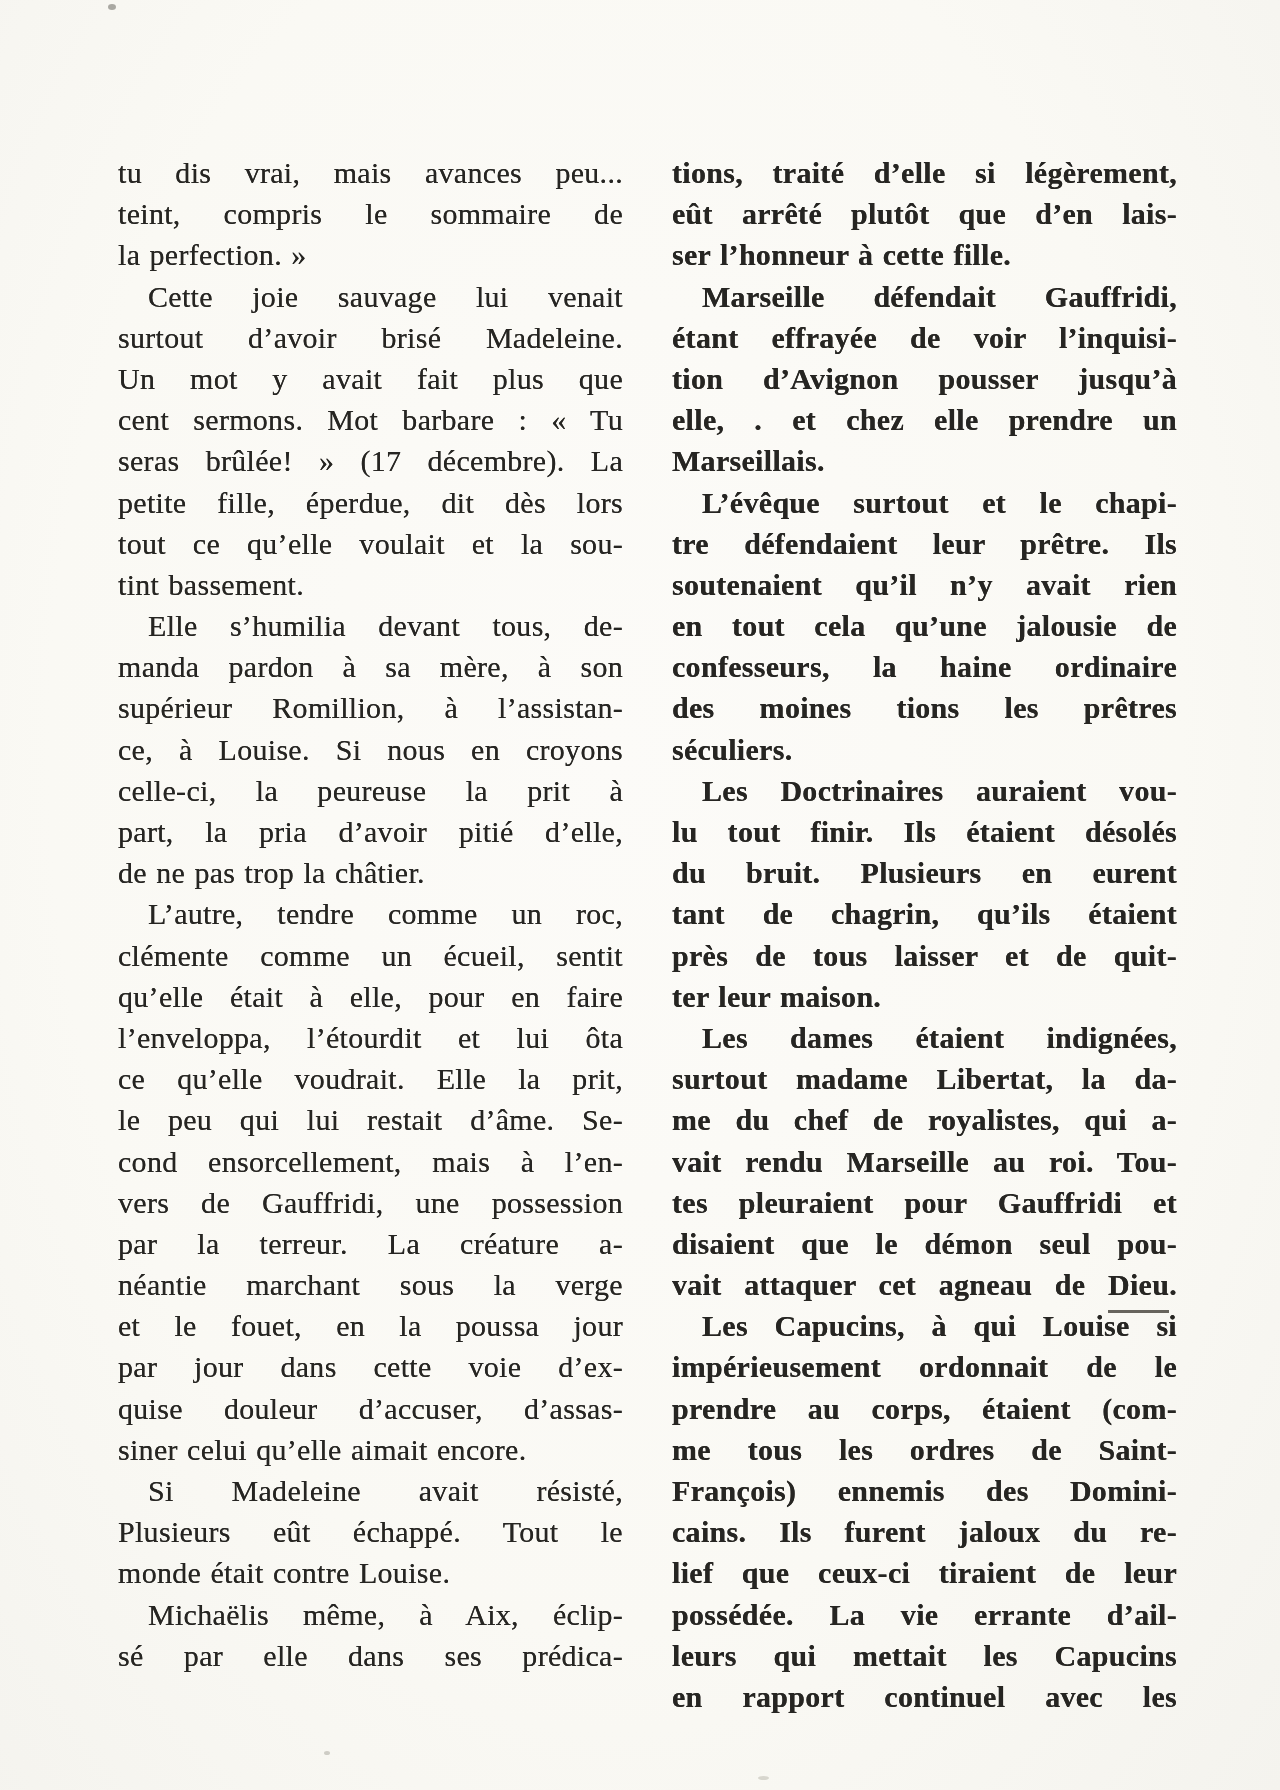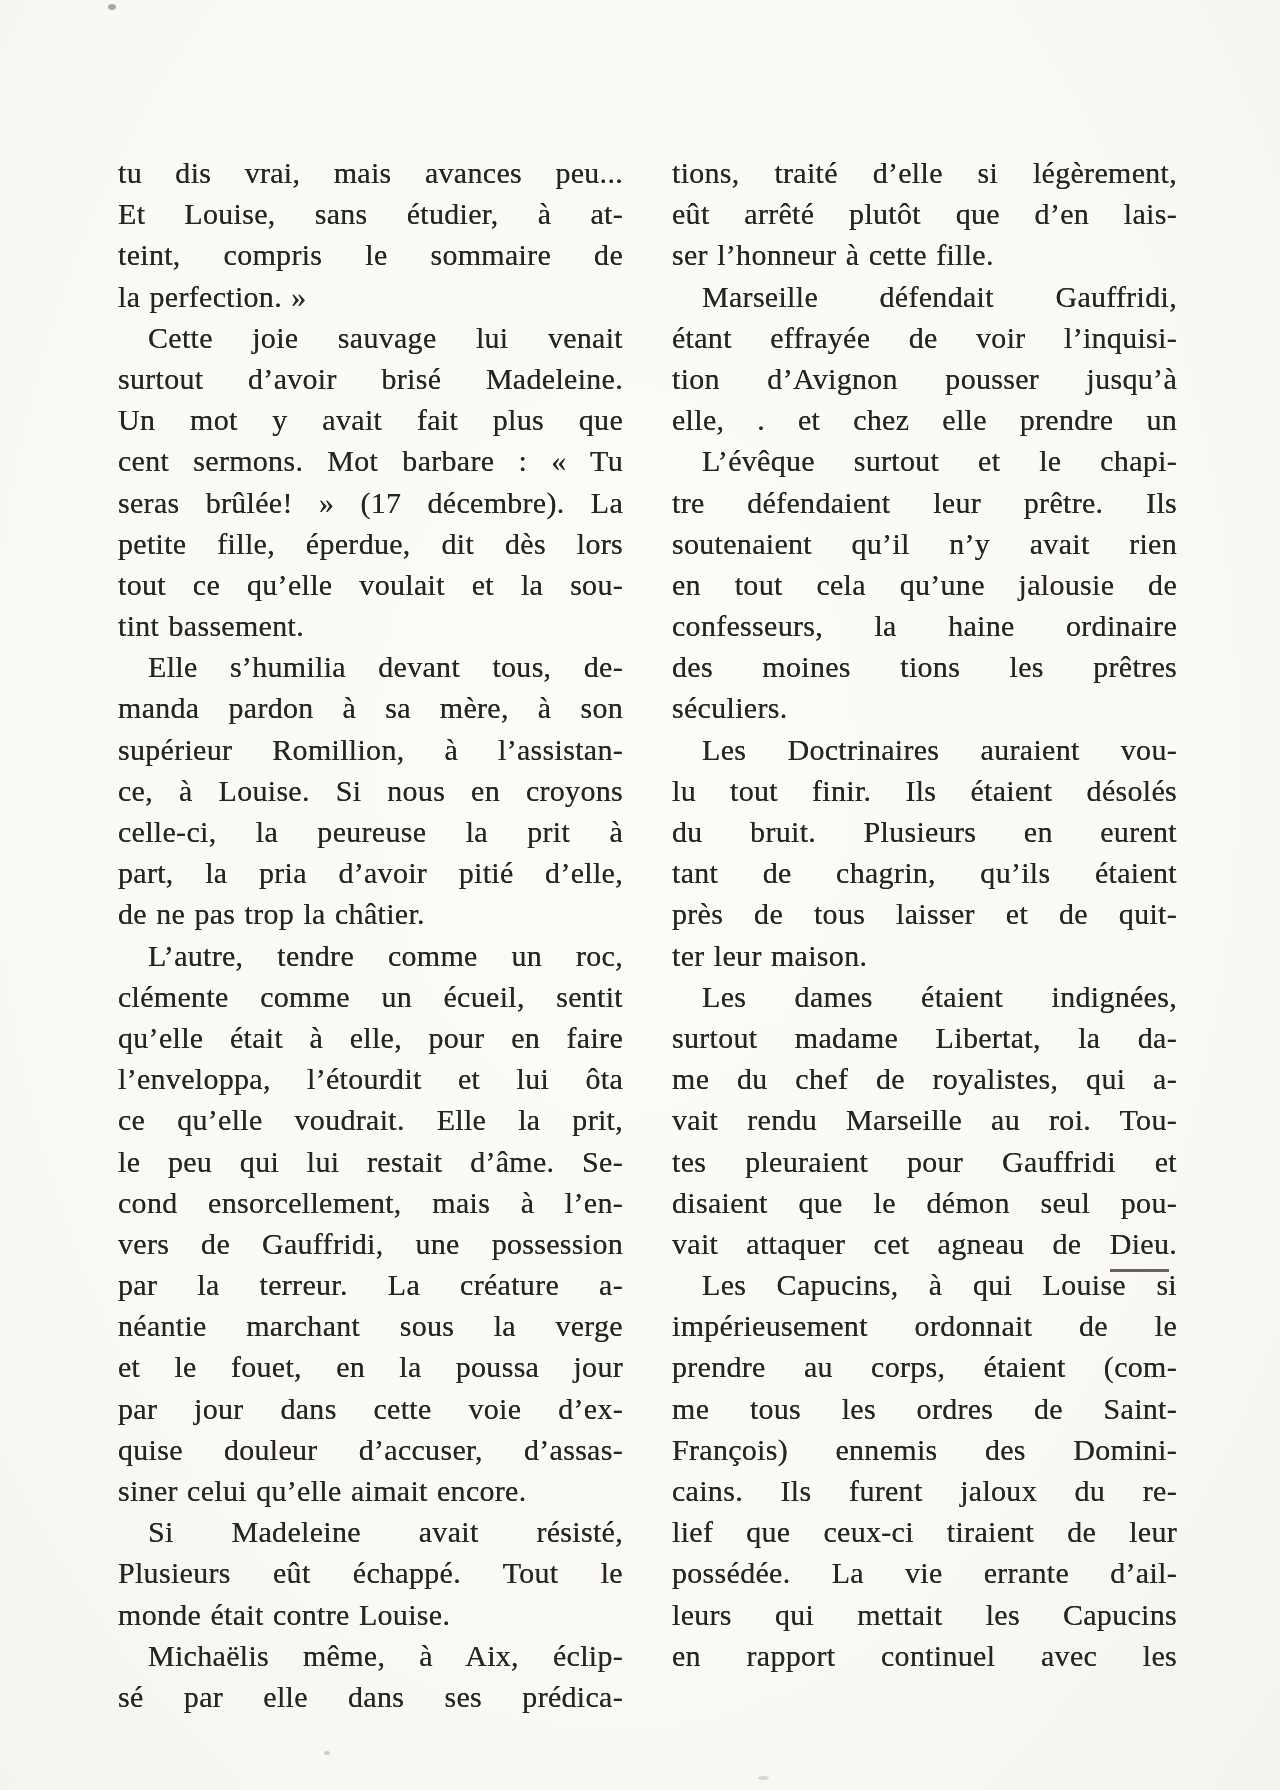--- a/index.html
+++ b/index.html
@@ -19,21 +19,21 @@
     position: absolute;
     top: 152px;
     width: 505px;
     font-size: 30px;
     line-height: 41.2px;
     letter-spacing: 0.3px;
     word-spacing: 1.5px;
     text-shadow: 0 0 0.6px rgba(38, 36, 33, 0.85);
   }
   #left-column  { left: 118px; }
-  #right-column { left: 672px; }
+  #right-column { left: 672px; font-weight: bold; }
   .line {
     text-align: justify;
     text-align-last: justify;
     white-space: normal;
     height: 41.2px;
     overflow: visible;
   }
   .line.para-end {
     text-align: center;
     text-align-last: left;
@@ -51,21 +51,20 @@
     position: absolute;
     border-radius: 50%;
   }
 </style>
 </head>
 <body>
 
 <div id="page">
   <div id="left-column" class="column">
       <div class="line">tu dis vrai, mais avances peu...</div>
-      <div class="line">Et Louise, sans étudier, à at-</div>
       <div class="line">teint, compris le sommaire de</div>
       <div class="line para-end">la perfection. »</div>
       <div class="line indent">Cette joie sauvage lui venait</div>
       <div class="line">surtout d’avoir brisé Madeleine.</div>
       <div class="line">Un mot y avait fait plus que</div>
       <div class="line">cent sermons. Mot barbare : « Tu</div>
       <div class="line">seras brûlée! » (17 décembre). La</div>
       <div class="line">petite fille, éperdue, dit dès lors</div>
       <div class="line">tout ce qu’elle voulait et la sou-</div>
       <div class="line para-end">tint bassement.</div>
@@ -97,20 +96,21 @@
       <div class="line">sé par elle dans ses prédica-</div>
     </div>
   <div id="right-column" class="column">
       <div class="line">tions, traité d’elle si légèrement,</div>
       <div class="line">eût arrêté plutôt que d’en lais-</div>
       <div class="line para-end">ser l’honneur à cette fille.</div>
       <div class="line indent">Marseille défendait Gauffridi,</div>
       <div class="line">étant effrayée de voir l’inquisi-</div>
       <div class="line">tion d’Avignon pousser jusqu’à</div>
       <div class="line">elle, . et chez elle prendre un</div>
+      <div class="line para-end">Marseillais.</div>
       <div class="line indent">L’évêque surtout et le chapi-</div>
       <div class="line">tre défendaient leur prêtre. Ils</div>
       <div class="line">soutenaient qu’il n’y avait rien</div>
       <div class="line">en tout cela qu’une jalousie de</div>
       <div class="line">confesseurs, la haine ordinaire</div>
       <div class="line">des moines tions les prêtres</div>
       <div class="line para-end">séculiers.</div>
       <div class="line indent">Les Doctrinaires auraient vou-</div>
       <div class="line">lu tout finir. Ils étaient désolés</div>
       <div class="line">du bruit. Plusieurs en eurent</div>

